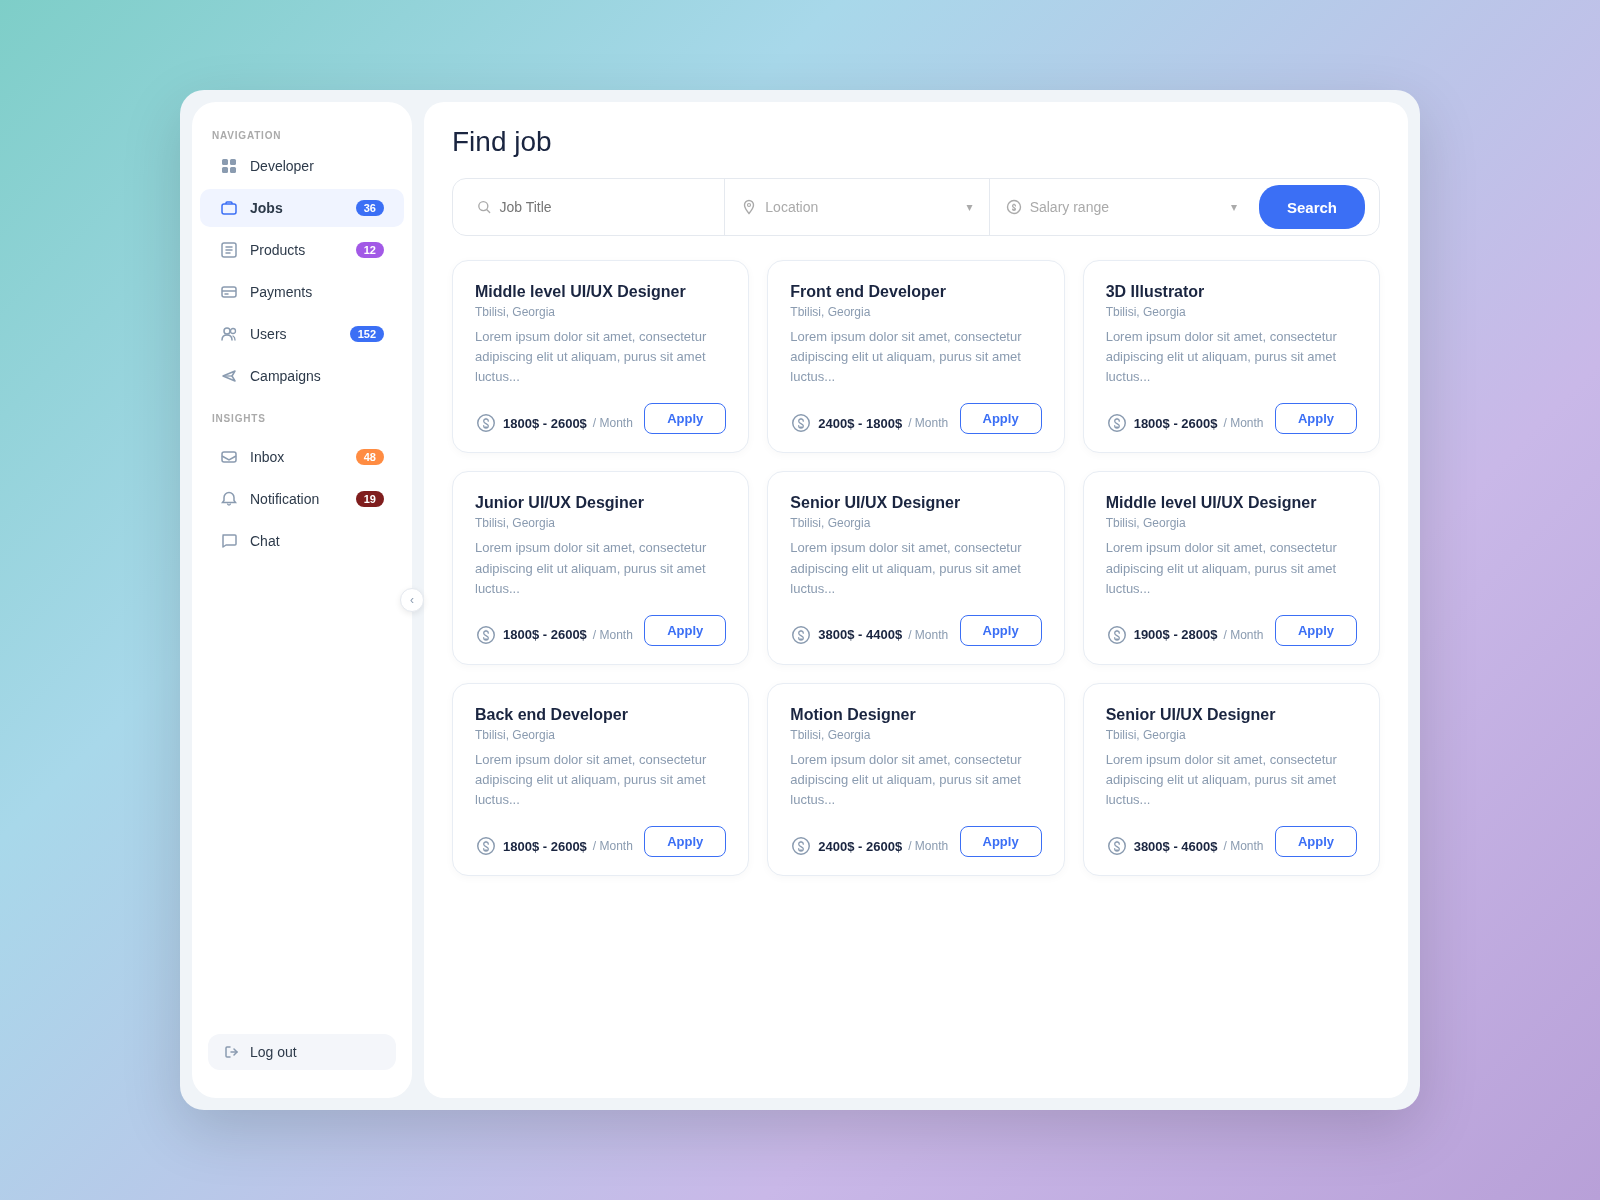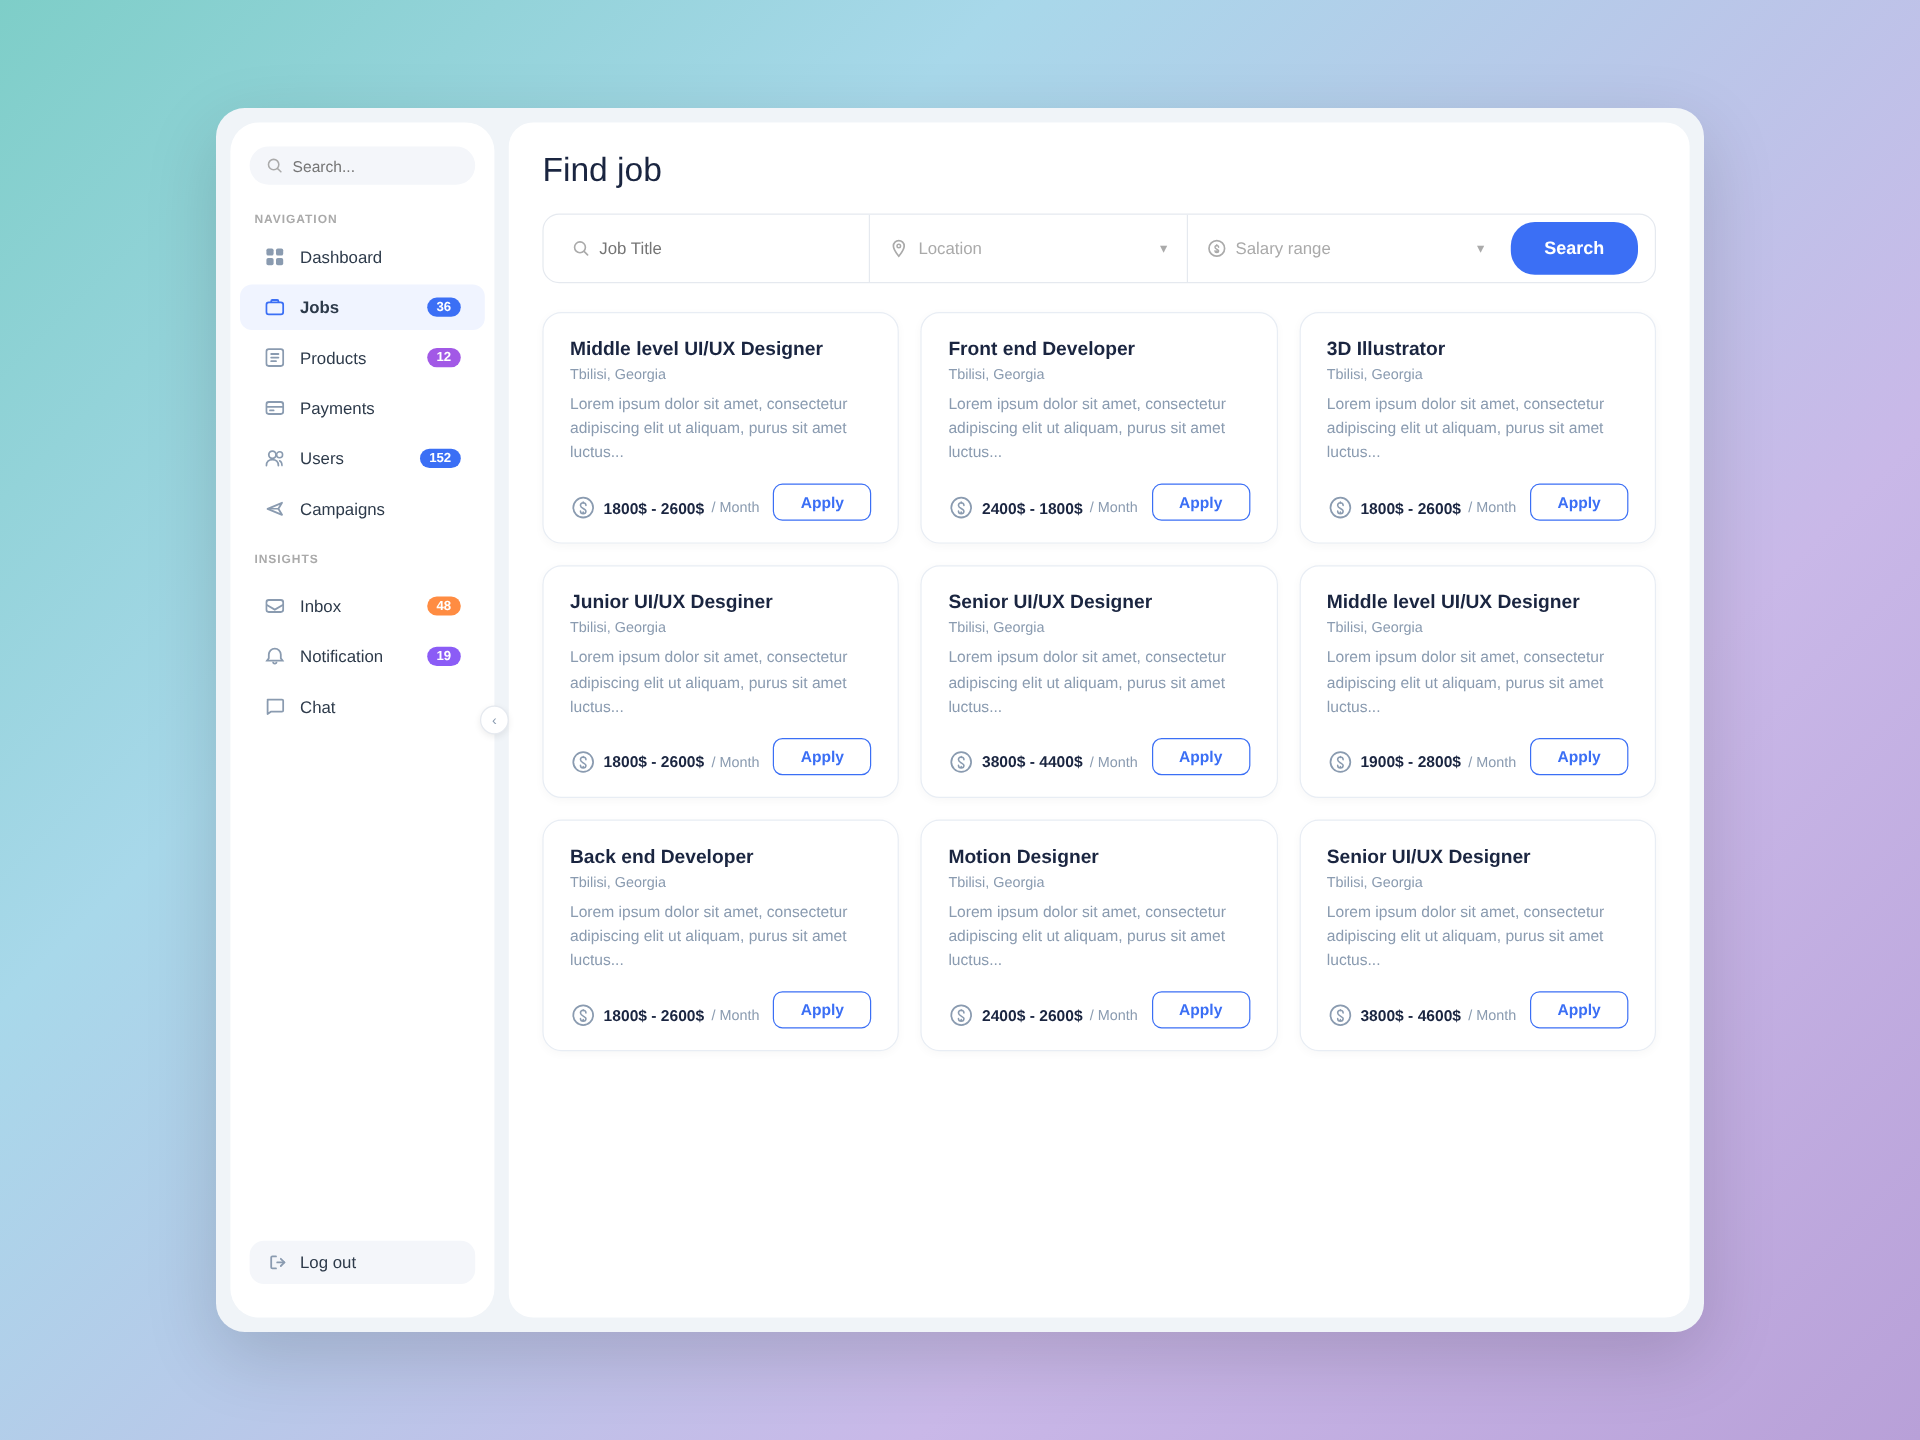--- a/index.html
+++ b/index.html
@@ -81,21 +81,21 @@
     .badge {
       border-radius: 12px;
       padding: 2px 8px;
       font-size: 11px;
       font-weight: 700;
       color: #fff;
     }
     .badge-blue { background: #3b6ff5; }
     .badge-purple { background: #a259e6; }
     .badge-orange { background: #ff8c42; }
-    .badge-red { background: #8b5cf6; }
+    .badge-red { background: #7f1d1d; }
     .nav-icon {
       width: 18px;
       height: 18px;
       display: flex;
       align-items: center;
       justify-content: center;
       color: #8a9bb0;
     }
     .sidebar-divider { margin: 8px 0; }
     .sidebar-footer {
@@ -280,42 +280,33 @@
       width: 16px;
       height: 16px;
     }
   </style>
 </head>
 <body>
 
 <div class="app-window">
 
   <div class="sidebar">
-    <div class="search-wrap">
-      <div class="search-input-box">
-        <svg class="icon-svg" viewBox="0 0 16 16" fill="none">
-          <circle cx="7" cy="7" r="5" stroke="#aaa" stroke-width="1.5"></circle>
-          <line x1="11" y1="11" x2="14" y2="14" stroke="#aaa" stroke-width="1.5" stroke-linecap="round"></line>
-        </svg>
-        <input type="text" placeholder="Search..." style="">
-      </div>
-    </div>
 
     <div class="nav-section-label">Navigation</div>
 
     <div class="nav-item">
       <span class="nav-icon">
         <svg width="16" height="16" viewBox="0 0 16 16" fill="none">
           <rect x="1" y="1" width="6" height="6" rx="1.5" fill="#8a9bb0"></rect>
           <rect x="9" y="1" width="6" height="6" rx="1.5" fill="#8a9bb0"></rect>
           <rect x="1" y="9" width="6" height="6" rx="1.5" fill="#8a9bb0"></rect>
           <rect x="9" y="9" width="6" height="6" rx="1.5" fill="#8a9bb0"></rect>
         </svg>
       </span>
-      <span class="nav-label">Dashboard</span>
+      <span class="nav-label">Developer</span>
     </div>
 
     <div class="nav-item active">
       <span class="nav-icon">
         <svg width="16" height="16" viewBox="0 0 16 16" fill="none">
           <rect x="1" y="4" width="14" height="10" rx="2" stroke="#3b6ff5" stroke-width="1.5"></rect>
           <path d="M5 4V3a1 1 0 0 1 1-1h4a1 1 0 0 1 1 1v1" stroke="#3b6ff5" stroke-width="1.5"></path>
         </svg>
       </span>
       <span class="nav-label">Jobs</span>

